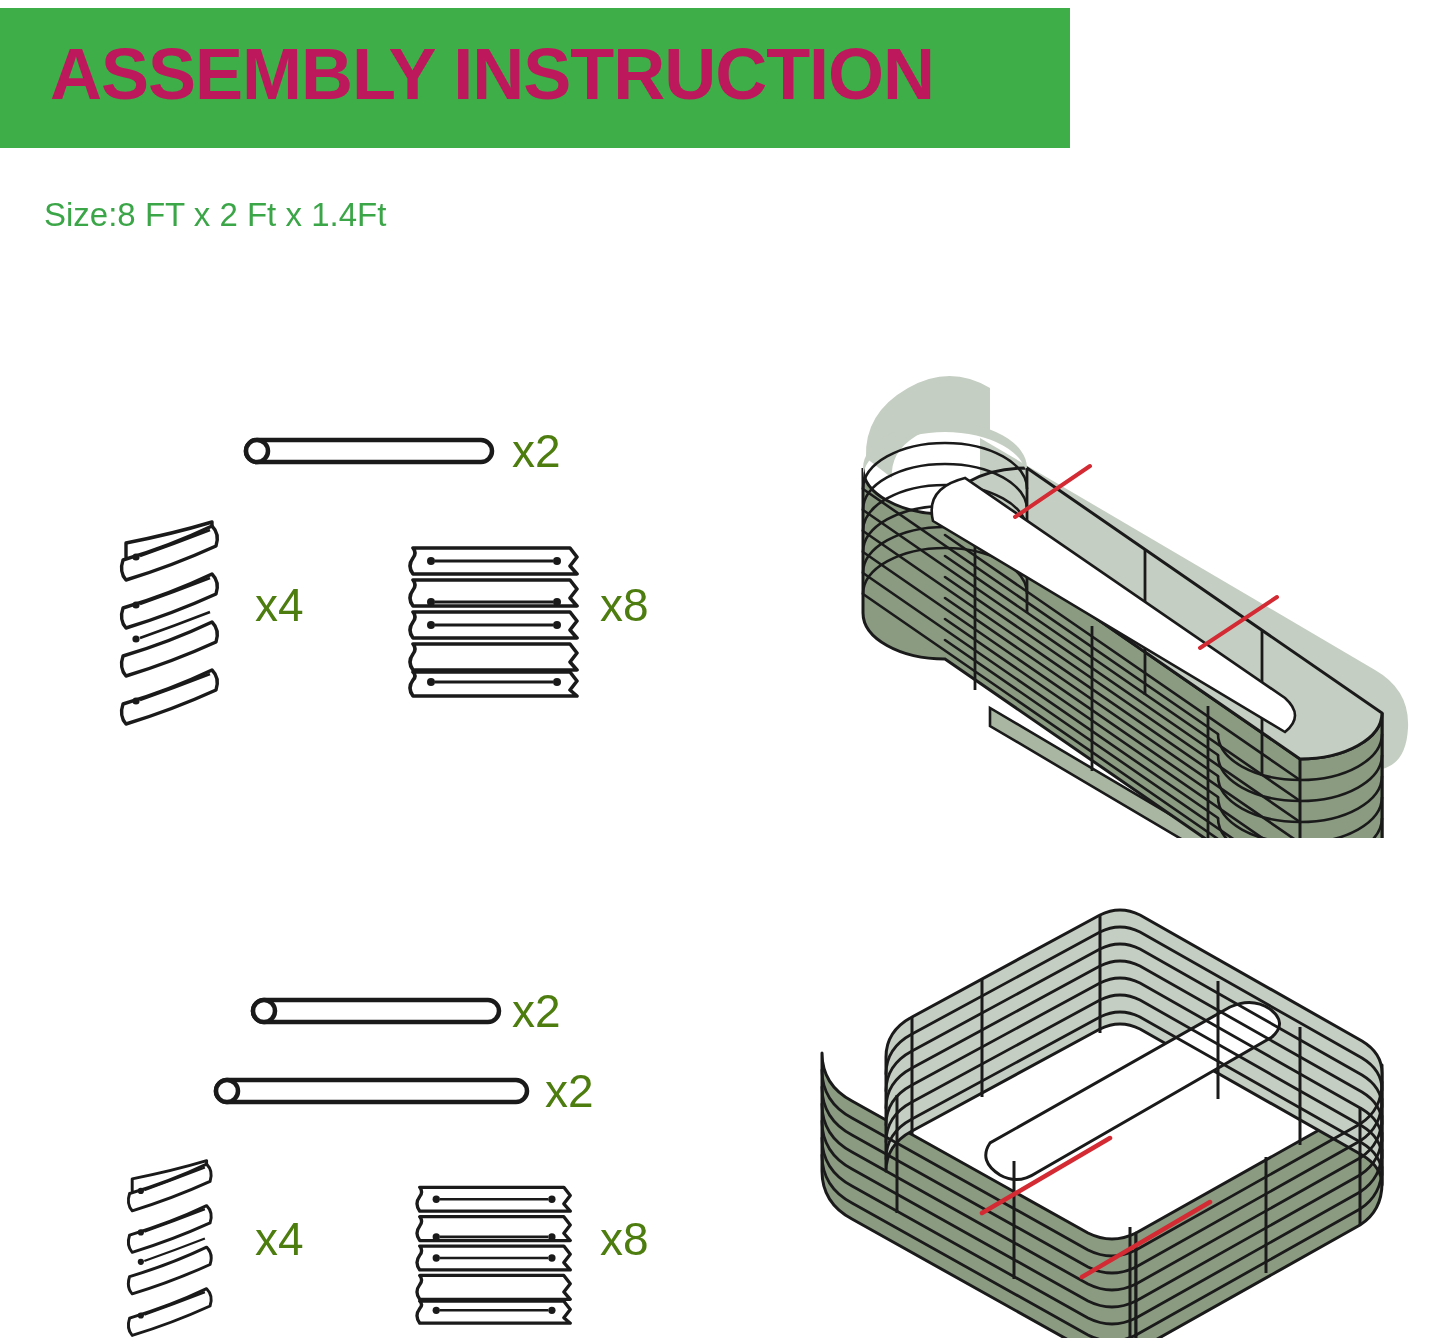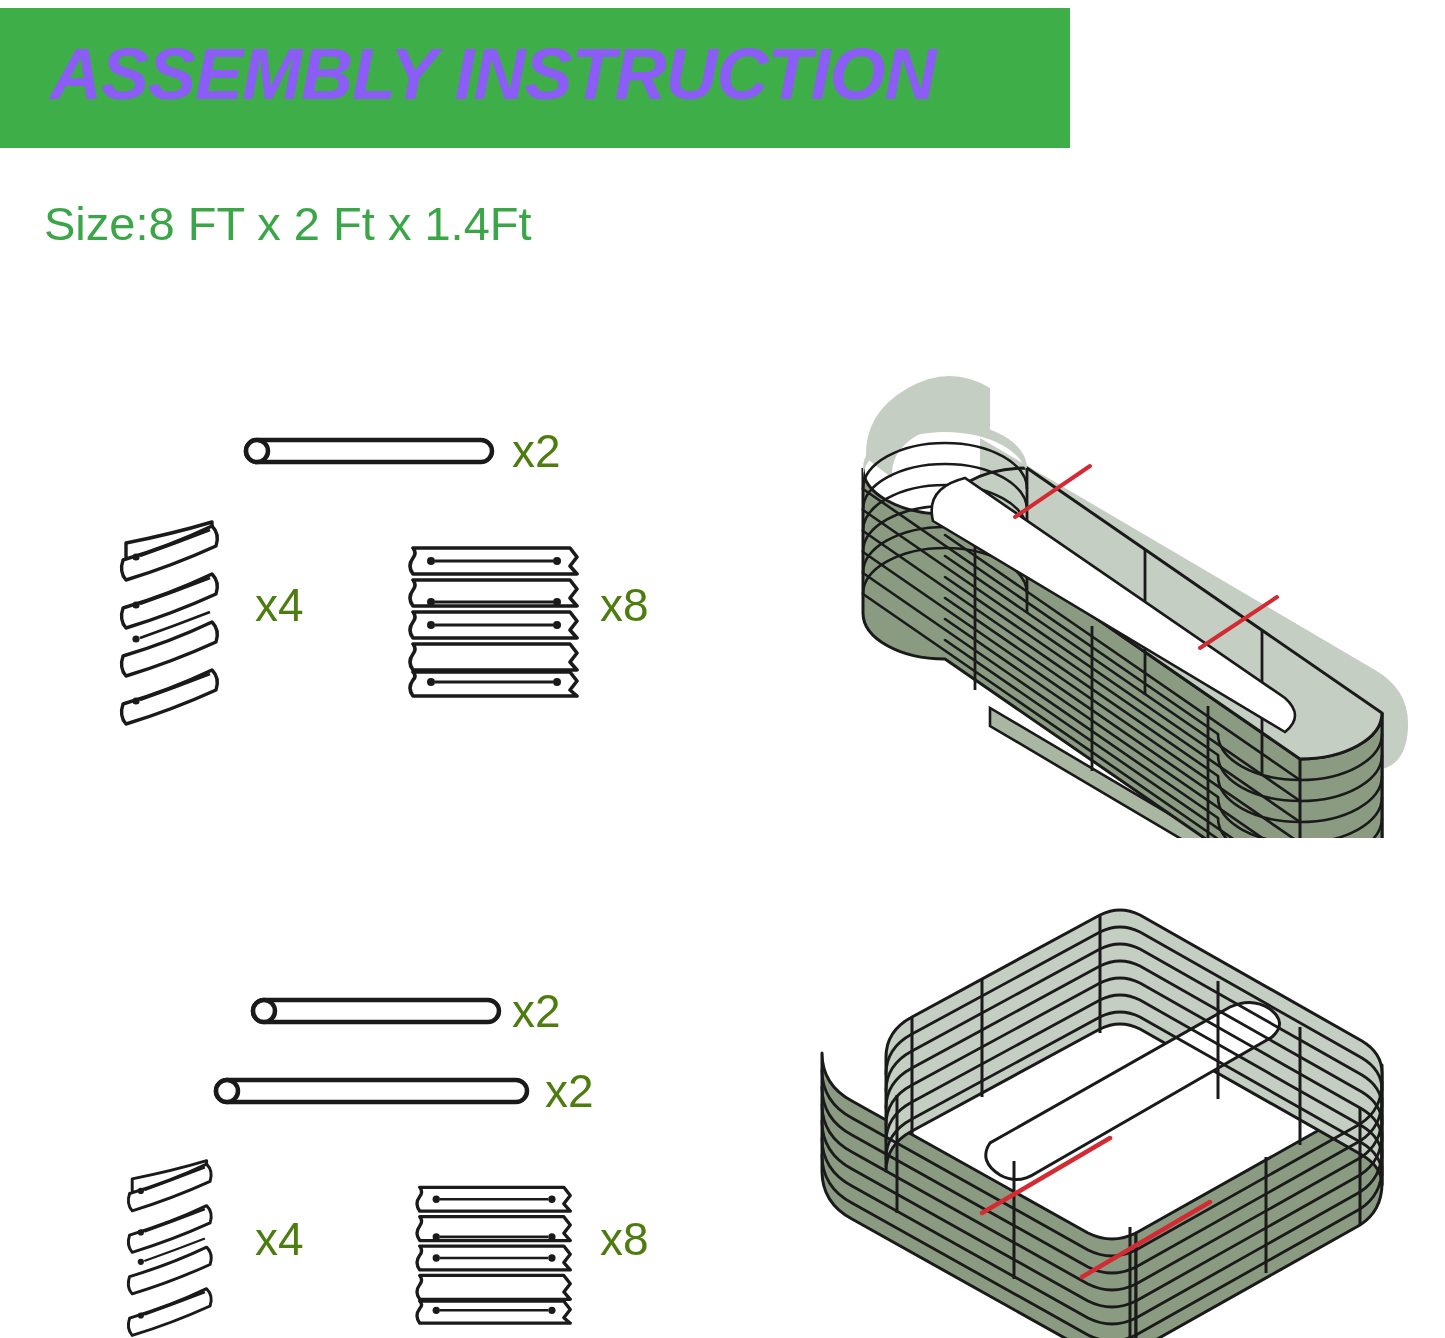--- a/index.html
+++ b/index.html
@@ -27,34 +27,33 @@
     width: 1070px;
     height: 140px;
     background: #3EAE49;
   }
   #header-title {
     position: absolute;
     left: 50px;
     top: 30px;
     font-size: 72px;
     font-weight: bold;
-    font-style: italic;
-    color: #8b5cf6;
+    color: #be185d;
     letter-spacing: -1px;
     line-height: 88px;
     white-space: nowrap;
     font-family: "Liberation Sans", sans-serif;
   }
 
   
   #size-line {
     position: absolute;
     left: 44px;
     top: 196px;
-    font-size: 47px;
+    font-size: 33px;
     color: #3BA648;
     white-space: nowrap;
     font-family: "Liberation Sans", sans-serif;
   }
 
   
   .qty {
     position: absolute;
     font-size: 46px;
     color: #4d7c0f;

